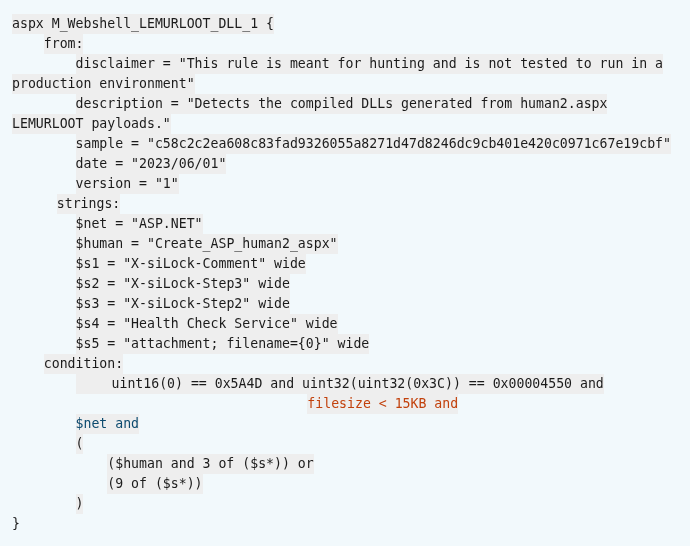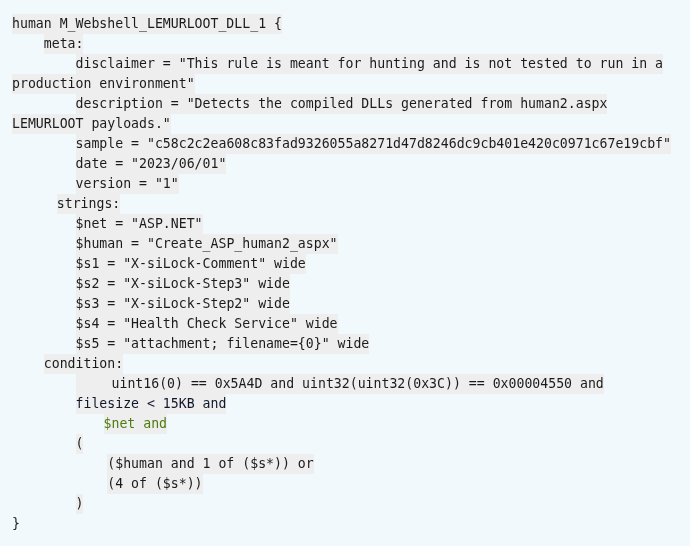--- a/index.html
+++ b/index.html
@@ -40,39 +40,39 @@
     background: transparent;
   }
   .code-line .indent {
     background: transparent;
   }
 </style>
 </head>
 <body style="background: rgb(242, 249, 252);">
 
 <div id="code-block">
-    <div class="code-line" style="color: rgb(27, 27, 27);"><span class="indent"></span><span class="seg" style="background: rgb(238, 238, 238);">human M_Webshell_LEMURLOOT_DLL_1 {</span></div>
-    <div class="code-line" style="color: rgb(27, 27, 27);"><span class="indent">    </span><span class="seg" style="background: rgb(238, 238, 238);">meta:</span></div>
+    <div class="code-line" style="color: rgb(27, 27, 27);"><span class="indent"></span><span class="seg" style="background: rgb(238, 238, 238);">aspx M_Webshell_LEMURLOOT_DLL_1 {</span></div>
+    <div class="code-line" style="color: rgb(27, 27, 27);"><span class="indent">    </span><span class="seg" style="background: rgb(238, 238, 238);">from:</span></div>
     <div class="code-line" style="color: rgb(27, 27, 27);"><span class="indent">        </span><span class="seg" style="background: rgb(238, 238, 238);">disclaimer = "This rule is meant for hunting and is not tested to run in a</span></div>
     <div class="code-line" style="color: rgb(27, 27, 27);"><span class="indent"></span><span class="seg" style="background: rgb(238, 238, 238);">production environment"</span></div>
     <div class="code-line" style="color: rgb(27, 27, 27);"><span class="indent">        </span><span class="seg" style="background: rgb(238, 238, 238);">description = "Detects the compiled DLLs generated from human2.aspx</span></div>
     <div class="code-line" style="color: rgb(27, 27, 27);"><span class="indent"></span><span class="seg" style="background: rgb(238, 238, 238);">LEMURLOOT payloads."</span></div>
     <div class="code-line" style="color: rgb(27, 27, 27);"><span class="indent">        </span><span class="seg" style="background: rgb(238, 238, 238);">sample = "c58c2c2ea608c83fad9326055a8271d47d8246dc9cb401e420c0971c67e19cbf"</span></div>
     <div class="code-line" style="color: rgb(27, 27, 27);"><span class="indent">        </span><span class="seg" style="background: rgb(238, 238, 238);">date = "2023/06/01"</span></div>
     <div class="code-line" style="color: rgb(27, 27, 27);"><span class="indent">        </span><span class="seg" style="background: rgb(238, 238, 238);">version = "1"</span></div>
     <div class="code-line" style="color: rgb(27, 27, 27); padding-left: 25px;"><span class="indent">    </span><span class="seg" style="background: rgb(238, 238, 238);">strings:</span></div>
     <div class="code-line" style="color: rgb(27, 27, 27);"><span class="indent">        </span><span class="seg" style="background: rgb(238, 238, 238);">$net = "ASP.NET"</span></div>
     <div class="code-line" style="color: rgb(27, 27, 27);"><span class="indent">        </span><span class="seg" style="background: rgb(238, 238, 238);">$human = "Create_ASP_human2_aspx"</span></div>
     <div class="code-line" style="color: rgb(27, 27, 27);"><span class="indent">        </span><span class="seg" style="background: rgb(238, 238, 238);">$s1 = "X-siLock-Comment" wide</span></div>
     <div class="code-line" style="color: rgb(27, 27, 27);"><span class="indent">        </span><span class="seg" style="background: rgb(238, 238, 238);">$s2 = "X-siLock-Step3" wide</span></div>
     <div class="code-line" style="color: rgb(27, 27, 27);"><span class="indent">        </span><span class="seg" style="background: rgb(238, 238, 238);">$s3 = "X-siLock-Step2" wide</span></div>
     <div class="code-line" style="color: rgb(27, 27, 27);"><span class="indent">        </span><span class="seg" style="background: rgb(238, 238, 238);">$s4 = "Health Check Service" wide</span></div>
     <div class="code-line" style="color: rgb(27, 27, 27);"><span class="indent">        </span><span class="seg" style="background: rgb(238, 238, 238);">$s5 = "attachment; filename={0}" wide</span></div>
     <div class="code-line" style="color: rgb(27, 27, 27);"><span class="indent">    </span><span class="seg" style="background: rgb(238, 238, 238); margin-top: 32px;">condition:</span></div>
     <div class="code-line" style="color: rgb(27, 27, 27);"><span class="indent">        </span><span class="seg" style="background: rgb(238, 238, 238); padding-left: 36px;">uint16(0) == 0x5A4D and uint32(uint32(0x3C)) == 0x00004550 and</span></div>
-    <div class="code-line" style="color: #0f172a;"><span class="indent">        </span><span class="seg" style="background: rgb(238, 238, 238);">filesize &lt; 15KB and</span></div>
-    <div class="code-line" style="color: #4d7c0f; margin-left: 28px;"><span class="indent">        </span><span class="seg" style="background: rgb(238, 238, 238);">$net and</span></div>
+    <div class="code-line" style="color: #c2410c; text-align: center;"><span class="indent">        </span><span class="seg" style="background: rgb(238, 238, 238);">filesize &lt; 15KB and</span></div>
+    <div class="code-line" style="color: #0c4a6e;"><span class="indent">        </span><span class="seg" style="background: rgb(238, 238, 238);">$net and</span></div>
     <div class="code-line" style="color: rgb(27, 27, 27);"><span class="indent">        </span><span class="seg" style="background: rgb(238, 238, 238);">(</span></div>
-    <div class="code-line" style="color: rgb(27, 27, 27);"><span class="indent">            </span><span class="seg" style="background: rgb(238, 238, 238);">($human and 1 of ($s*)) or</span></div>
-    <div class="code-line" style="color: rgb(27, 27, 27);"><span class="indent">            </span><span class="seg" style="background: rgb(238, 238, 238);">(4 of ($s*))</span></div>
+    <div class="code-line" style="color: rgb(27, 27, 27);"><span class="indent">            </span><span class="seg" style="background: rgb(238, 238, 238);">($human and 3 of ($s*)) or</span></div>
+    <div class="code-line" style="color: rgb(27, 27, 27);"><span class="indent">            </span><span class="seg" style="background: rgb(238, 238, 238);">(9 of ($s*))</span></div>
     <div class="code-line" style="color: rgb(27, 27, 27);"><span class="indent">        </span><span class="seg" style="background: rgb(238, 238, 238);">)</span></div>
     <div class="code-line no-band" style="color: rgb(27, 27, 27);"><span class="indent"></span><span class="seg">}</span></div>
   </div>
 
 </body></html>

